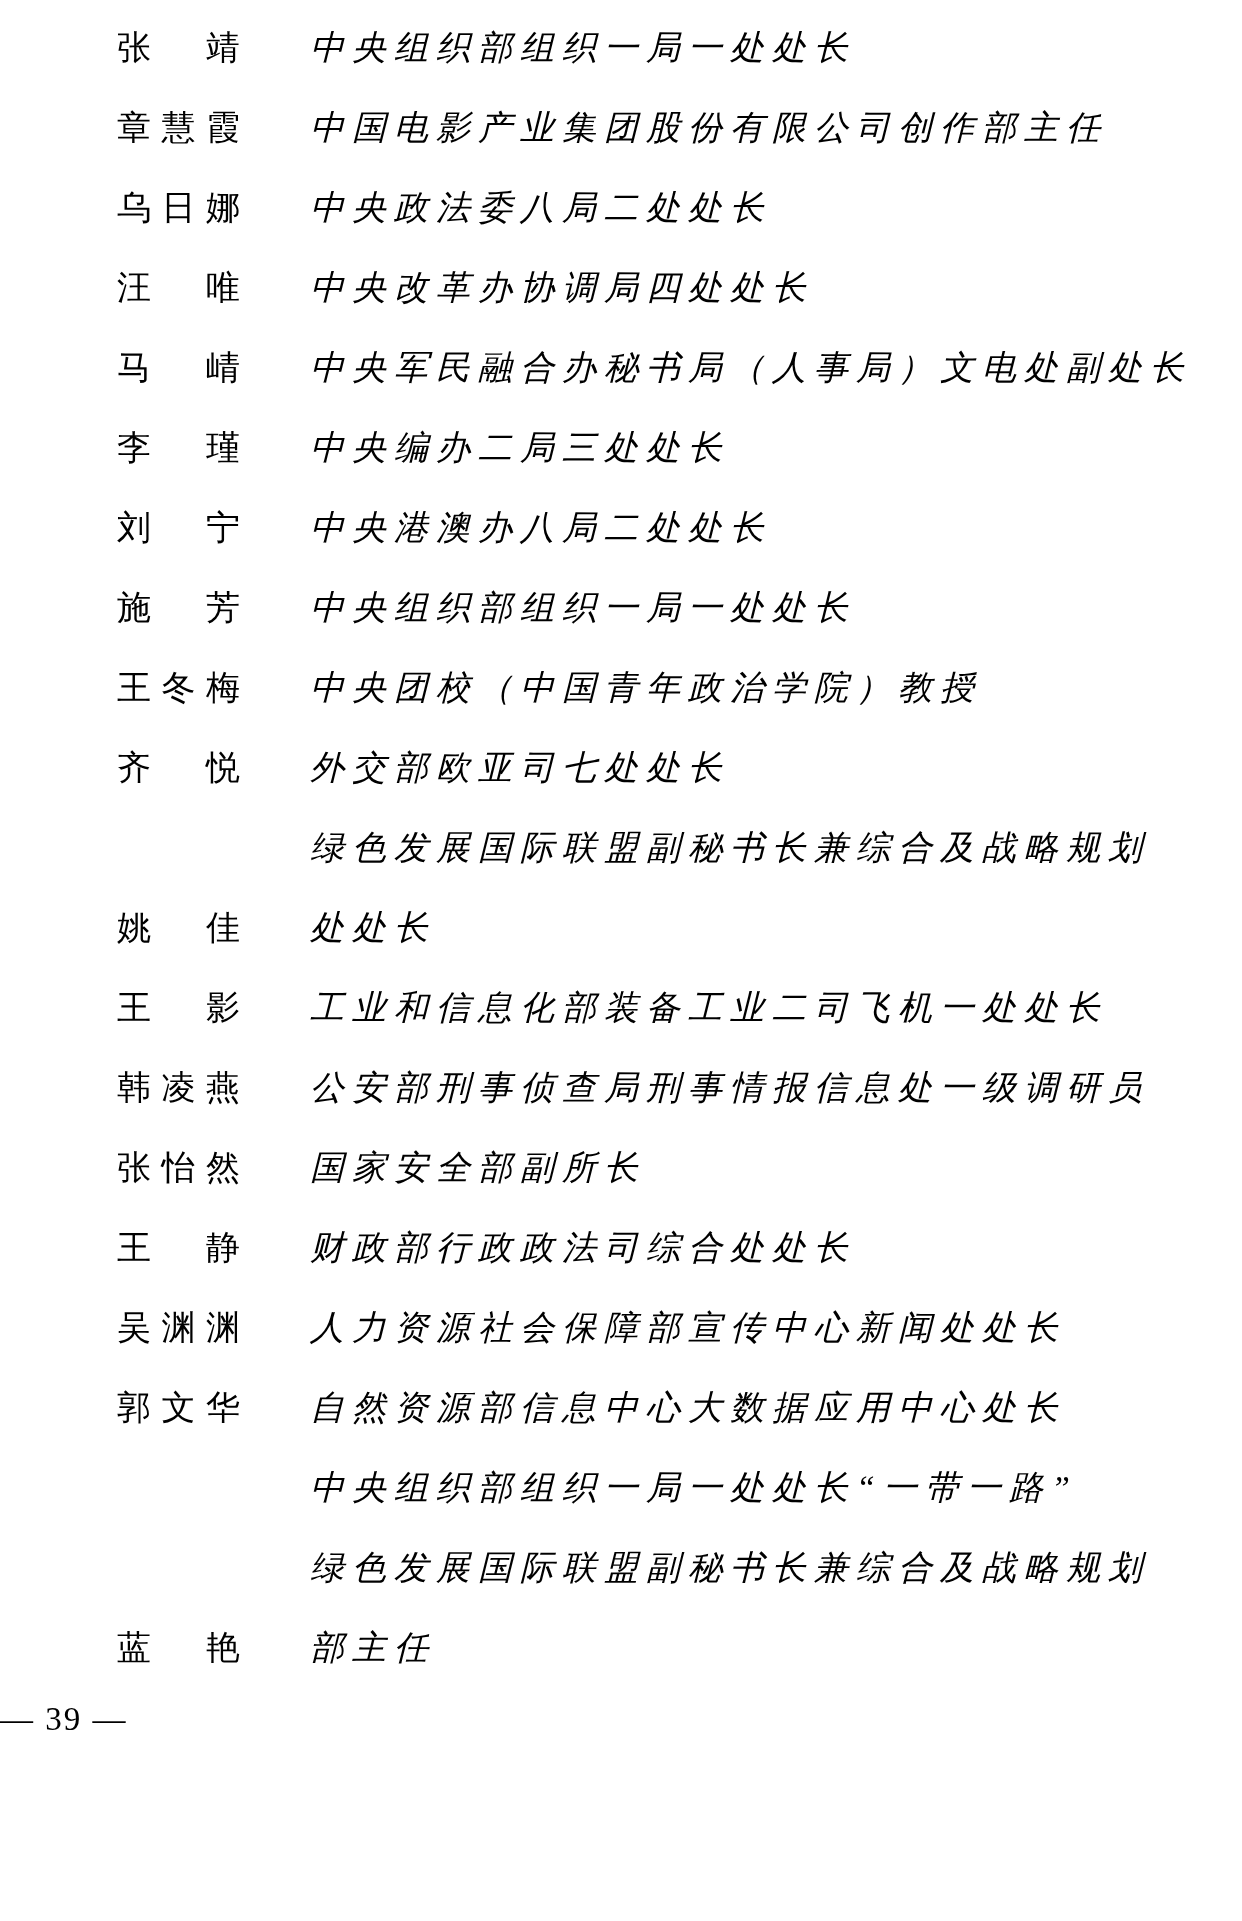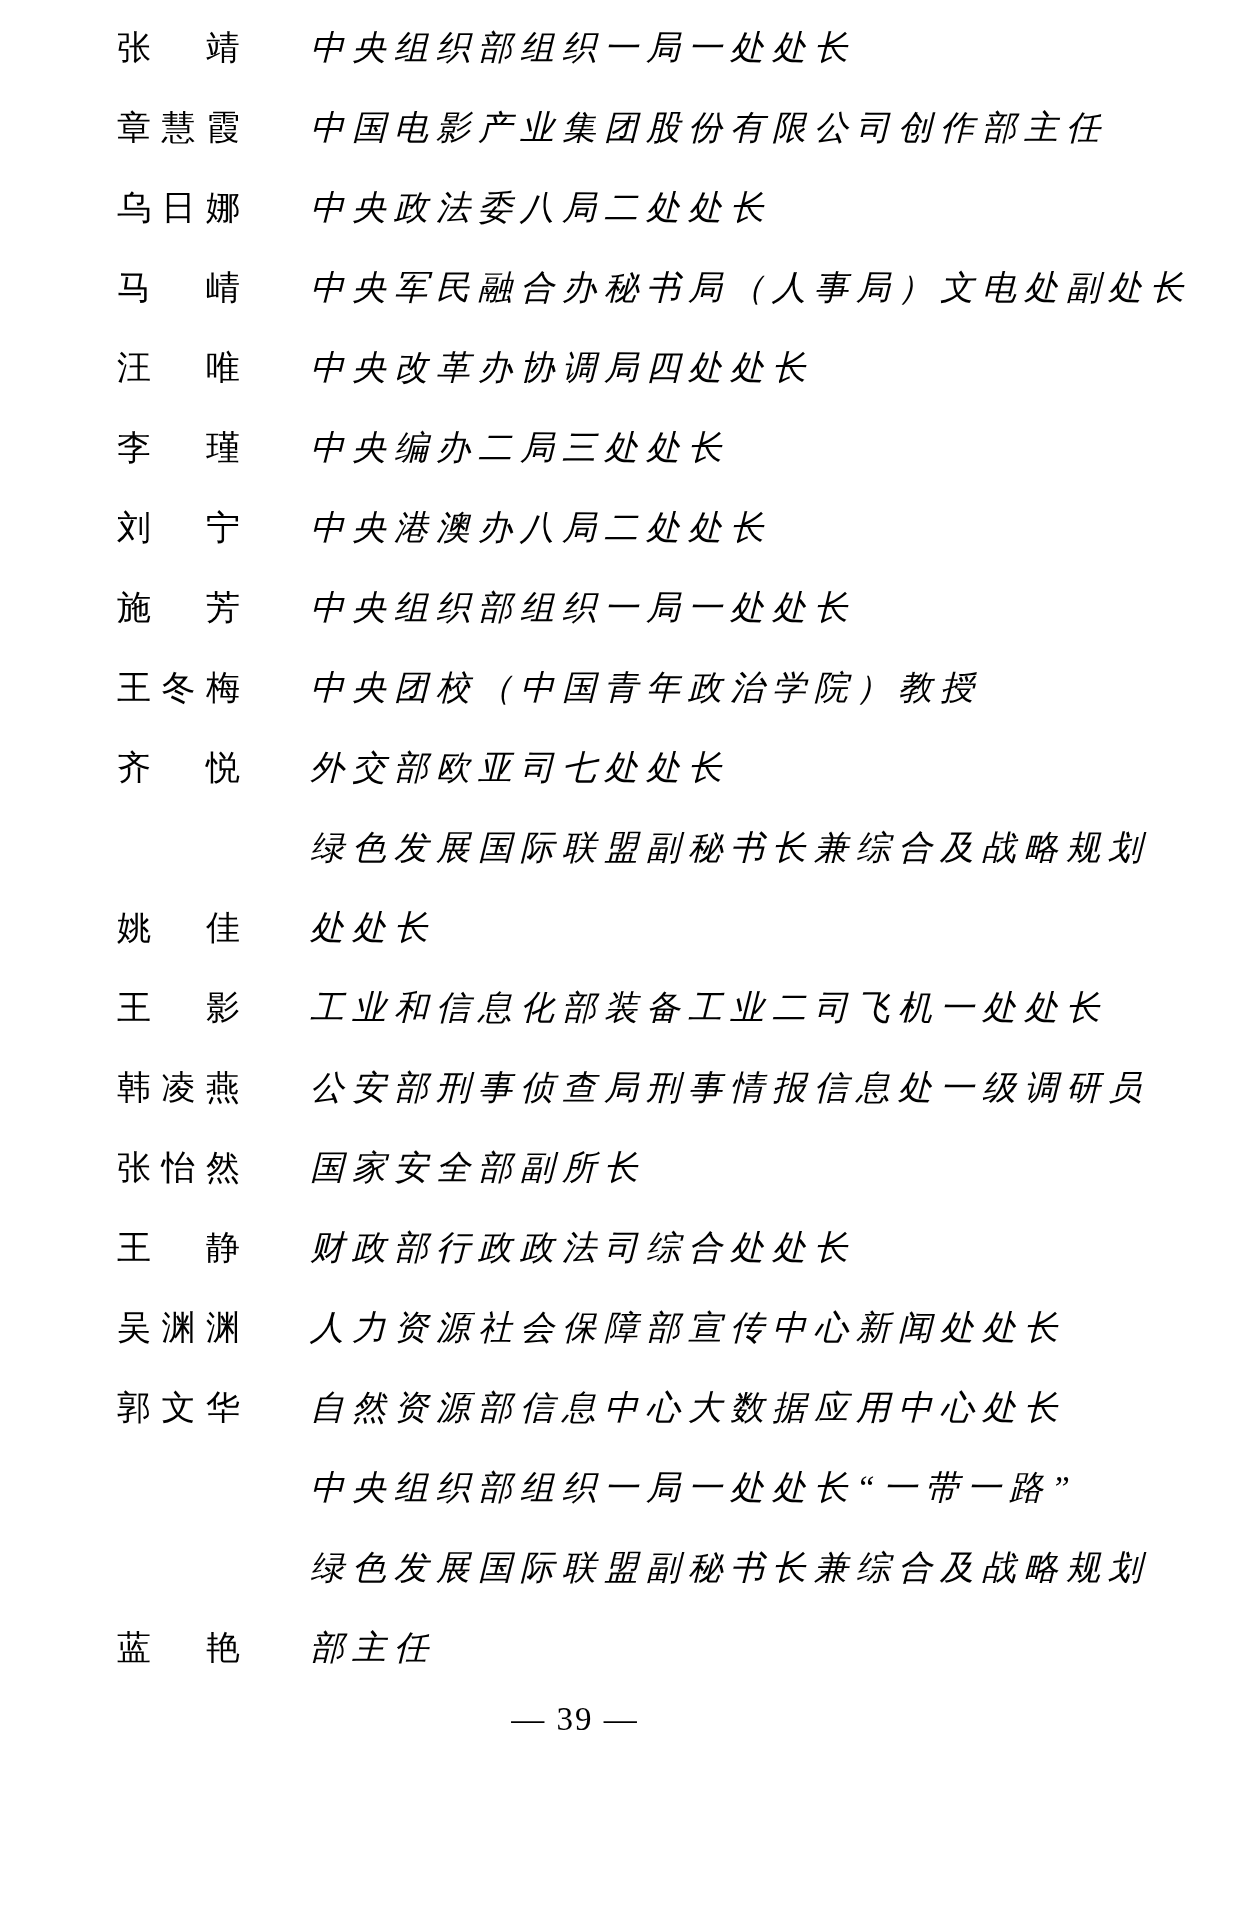--- a/index.html
+++ b/index.html
@@ -34,21 +34,21 @@
     font-size: 34px;
     line-height: 80px;
   }
   .pos-line {
     letter-spacing: 8px;
     white-space: nowrap;
     font-style: italic;
   }
   .page-num {
     margin-top: 10px;
-    text-align: center;
+    text-align: left;
     padding-right: 92px;
     font-size: 33px;
     line-height: 42px;
     letter-spacing: 2px;
   }
 </style>
 </head>
 <body>
 
 <div class="doc">
@@ -68,30 +68,30 @@
   </div>
 
   <div class="row">
     <div class="name">乌日娜</div>
     <div class="pos">
       <div class="pos-line">中央政法委八局二处处长</div>
     </div>
   </div>
 
   <div class="row">
-    <div class="name">马崝</div>
+    <div class="name">汪唯</div>
     <div class="pos">
-      <div class="pos-line">中央军民融合办秘书局（人事局）文电处副处长</div>
+      <div class="pos-line">中央改革办协调局四处处长</div>
     </div>
   </div>
 
   <div class="row">
-    <div class="name">汪唯</div>
+    <div class="name">马崝</div>
     <div class="pos">
-      <div class="pos-line">中央改革办协调局四处处长</div>
+      <div class="pos-line">中央军民融合办秘书局（人事局）文电处副处长</div>
     </div>
   </div>
 
   <div class="row">
     <div class="name">李瑾</div>
     <div class="pos">
       <div class="pos-line">中央编办二局三处处长</div>
     </div>
   </div>
 

